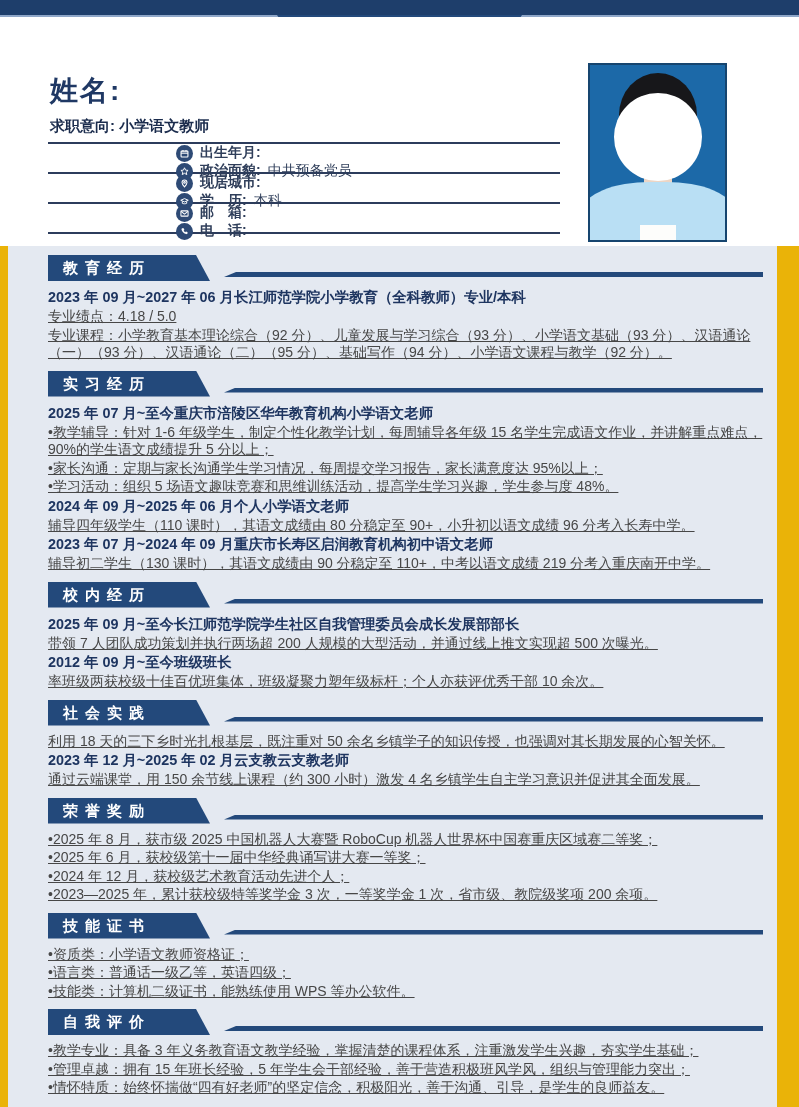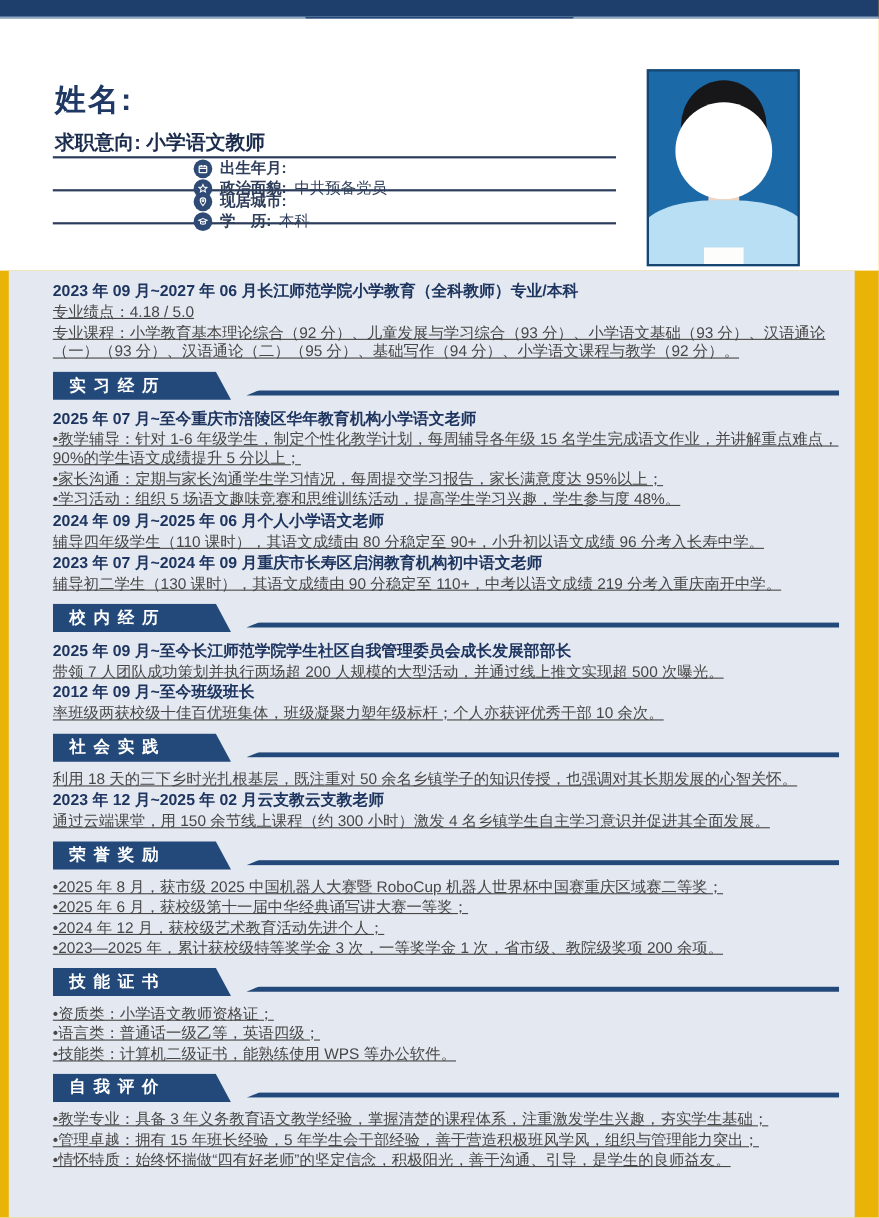--- a/index.html
+++ b/index.html
@@ -7,21 +7,21 @@
   .page{position:relative;width:799px;height:1107px;background:#eab308;overflow:hidden;}
 
   
   .topbar{position:absolute;left:0;top:0;width:100%;height:15px;background:#1e3e6b;border-bottom:2px solid #8ea6c8;}
   .toptab{position:absolute;left:277px;top:15px;width:245px;height:23px;background:#23497b;
           clip-path:polygon(0 0,100% 0,calc(100% - 16px) 100%,16px 100%);}
 
   
   .header{position:absolute;left:0;top:17px;width:100%;height:229px;background:#ffffff;}
   .name{position:absolute;left:50px;top:55px;margin:0;font-size:28px;font-weight:bold;color:#1f3864;letter-spacing:2px;}
-  .intent{position:absolute;left:50px;top:100px;font-size:18px;font-weight:bold;color:#1b2c4d;}
+  .intent{position:absolute;left:50px;top:100px;font-size:15px;font-weight:bold;color:#1b2c4d;}
   .info-grid{position:absolute;left:48px;top:125px;width:512px;border-top:2px solid #2c3c5c;}
   .info-row{display:flex;height:28px;border-bottom:2px solid #2c3c5c;align-items:center;flex-direction:column;}
   .cell{display:flex;align-items:center;gap:7px;width:50%;font-size:14px;color:#2f3e5a;}
   .cell .lbl{font-weight:bold;white-space:pre;}
   .icon-circle{width:17px;height:17px;border-radius:50%;background:#2e4a75;display:flex;align-items:center;justify-content:center;flex:0 0 17px;}
   .icon-circle svg{display:block;}
 
   
   .photo{position:absolute;left:588px;top:46px;width:135px;height:175px;background:#1c69a8;border:2px solid #16456f;overflow:hidden;}
   .hair{position:absolute;left:50%;top:8px;width:78px;height:84px;margin-left:-39px;background:#17171a;border-radius:50% 50% 46% 46%;}
@@ -99,34 +99,59 @@
           <span class="icon-circle">
             <svg width="11" height="11" viewBox="0 0 16 16" fill="none" stroke="#ffffff" stroke-width="1.4">
                 <path d="M2.5 6.2L8 3.8l5.5 2.4L8 8.6z"></path>
                 <path d="M4.8 7.6v3c1 .9 5.4 .9 6.4 0v-3"></path>
               </svg>
           </span>
           <span class="lbl">学　历:</span>
           <span class="val">本科</span>
         </div>
       </div>
+      <div class="info-row">
+        <div class="cell">
+          <span class="icon-circle">
+            <svg width="11" height="11" viewBox="0 0 16 16" fill="none" stroke="#ffffff" stroke-width="1.5">
+                <rect x="2.8" y="4.2" width="10.4" height="7.6" rx="1"></rect>
+                <path d="M3 4.8l5 4 5-4"></path>
+              </svg>
+          </span>
+          <span class="lbl">邮　箱:</span>
+          <span class="val"></span>
+        </div>
+        <div class="cell">
+          <span class="icon-circle">
+            <svg width="11" height="11" viewBox="0 0 16 16" fill="#ffffff">
+                <path d="M5.2 3.2c.4-.4 1-.4 1.3.1l1 1.5c.3.4.2.9-.1 1.2l-.7.7c.5 1 1.4 1.9 2.4 2.4l.7-.7c.3-.3.8-.4 1.2-.1l1.5 1c.5.3.5.9.1 1.3l-.8.8c-.4.4-1 .6-1.6.4-1.5-.5-2.9-1.4-4-2.5s-2-2.5-2.5-4c-.2-.6 0-1.2.4-1.6z"></path>
+              </svg>
+          </span>
+          <span class="lbl">电　话:</span>
+          <span class="val"></span>
+        </div>
+      </div>
     </div>
 
     <div class="photo">
       <div class="hair"></div>
       <div class="neck"></div>
       <div class="shoulders"></div>
       <div class="collar"></div>
       <div class="face"></div>
     </div>
   </div>
 
   <div class="panel">
 
     <section>
+      <div class="sec-head">
+        <div class="sec-title">教育经历</div>
+        <div class="sec-line"></div>
+      </div>
       <div class="entry">
         <div class="entry-row">
           <span>2023 年 09 月~2027 年 06 月</span>
           <span>长江师范学院</span>
           <span>小学教育（全科教师）专业/本科</span>
         </div>
         <p class="detail">专业绩点：4.18 / 5.0</p>
         <p class="detail">专业课程：小学教育基本理论综合（92 分）、儿童发展与学习综合（93 分）、小学语文基础（93 分）、汉语通论（一）（93 分）、汉语通论（二）（95 分）、基础写作（94 分）、小学语文课程与教学（92 分）。</p>
       </div>
     </section>

